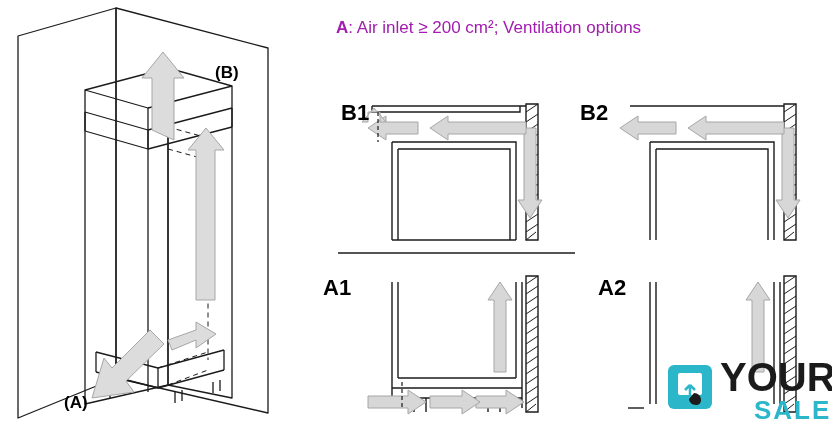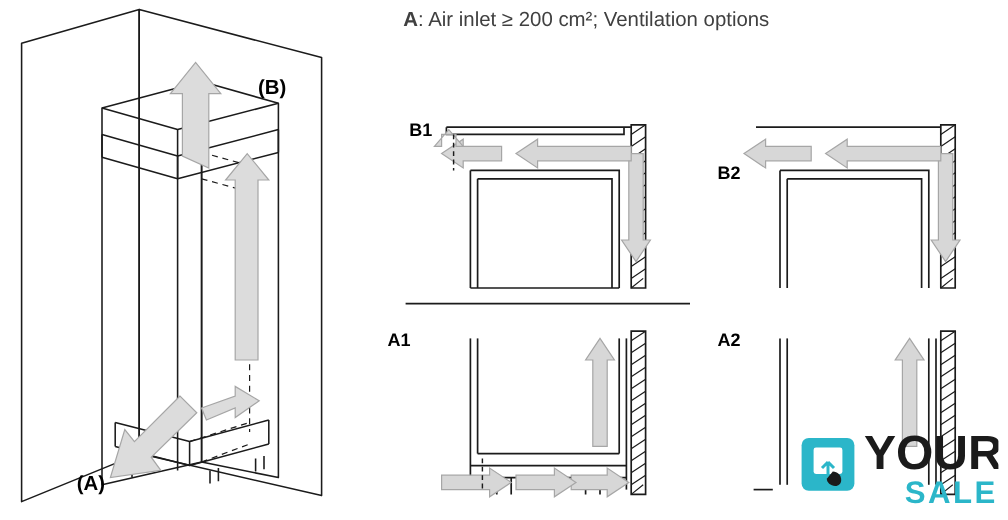--- a/index.html
+++ b/index.html
@@ -27,40 +27,40 @@
   .panel-right {
     position: absolute;
     left: 330px;
     top: 0;
     width: 510px;
     height: 433px;
   }
   .legend {
     position: absolute;
     left: 336px;
-    top: 4px;
+    top: 15px;
     width: 500px;
     font-size: 17px;
     line-height: 26px;
-    color: #404040;
+    color: #a21caf;
   }
   .legend .line {
     white-space: nowrap;
   }
   .legend b {
     font-weight: bold;
   }
   .cell-label {
     position: absolute;
-    font-size: 15px;
+    font-size: 22px;
     font-weight: bold;
     color: #000;
   }
   #lbl-B1 { left: 341px; top: 100px; }
-  #lbl-B2 { left: 598px; top: 100px; margin-top: 36px; }
+  #lbl-B2 { left: 580px; top: 100px; }
   #lbl-A1 { left: 323px; top: 275px; }
   #lbl-A2 { left: 598px; top: 275px; text-align: center; }
   #lbl-A-left { left: 64px; top: 393px; font-size: 17px; }
   #lbl-B-left { left: 215px; top: 63px; font-size: 17px; }
   svg { display: block; }
   .watermark {
     position: absolute;
     right: 8px;
     bottom: 4px;
     width: 168px;

